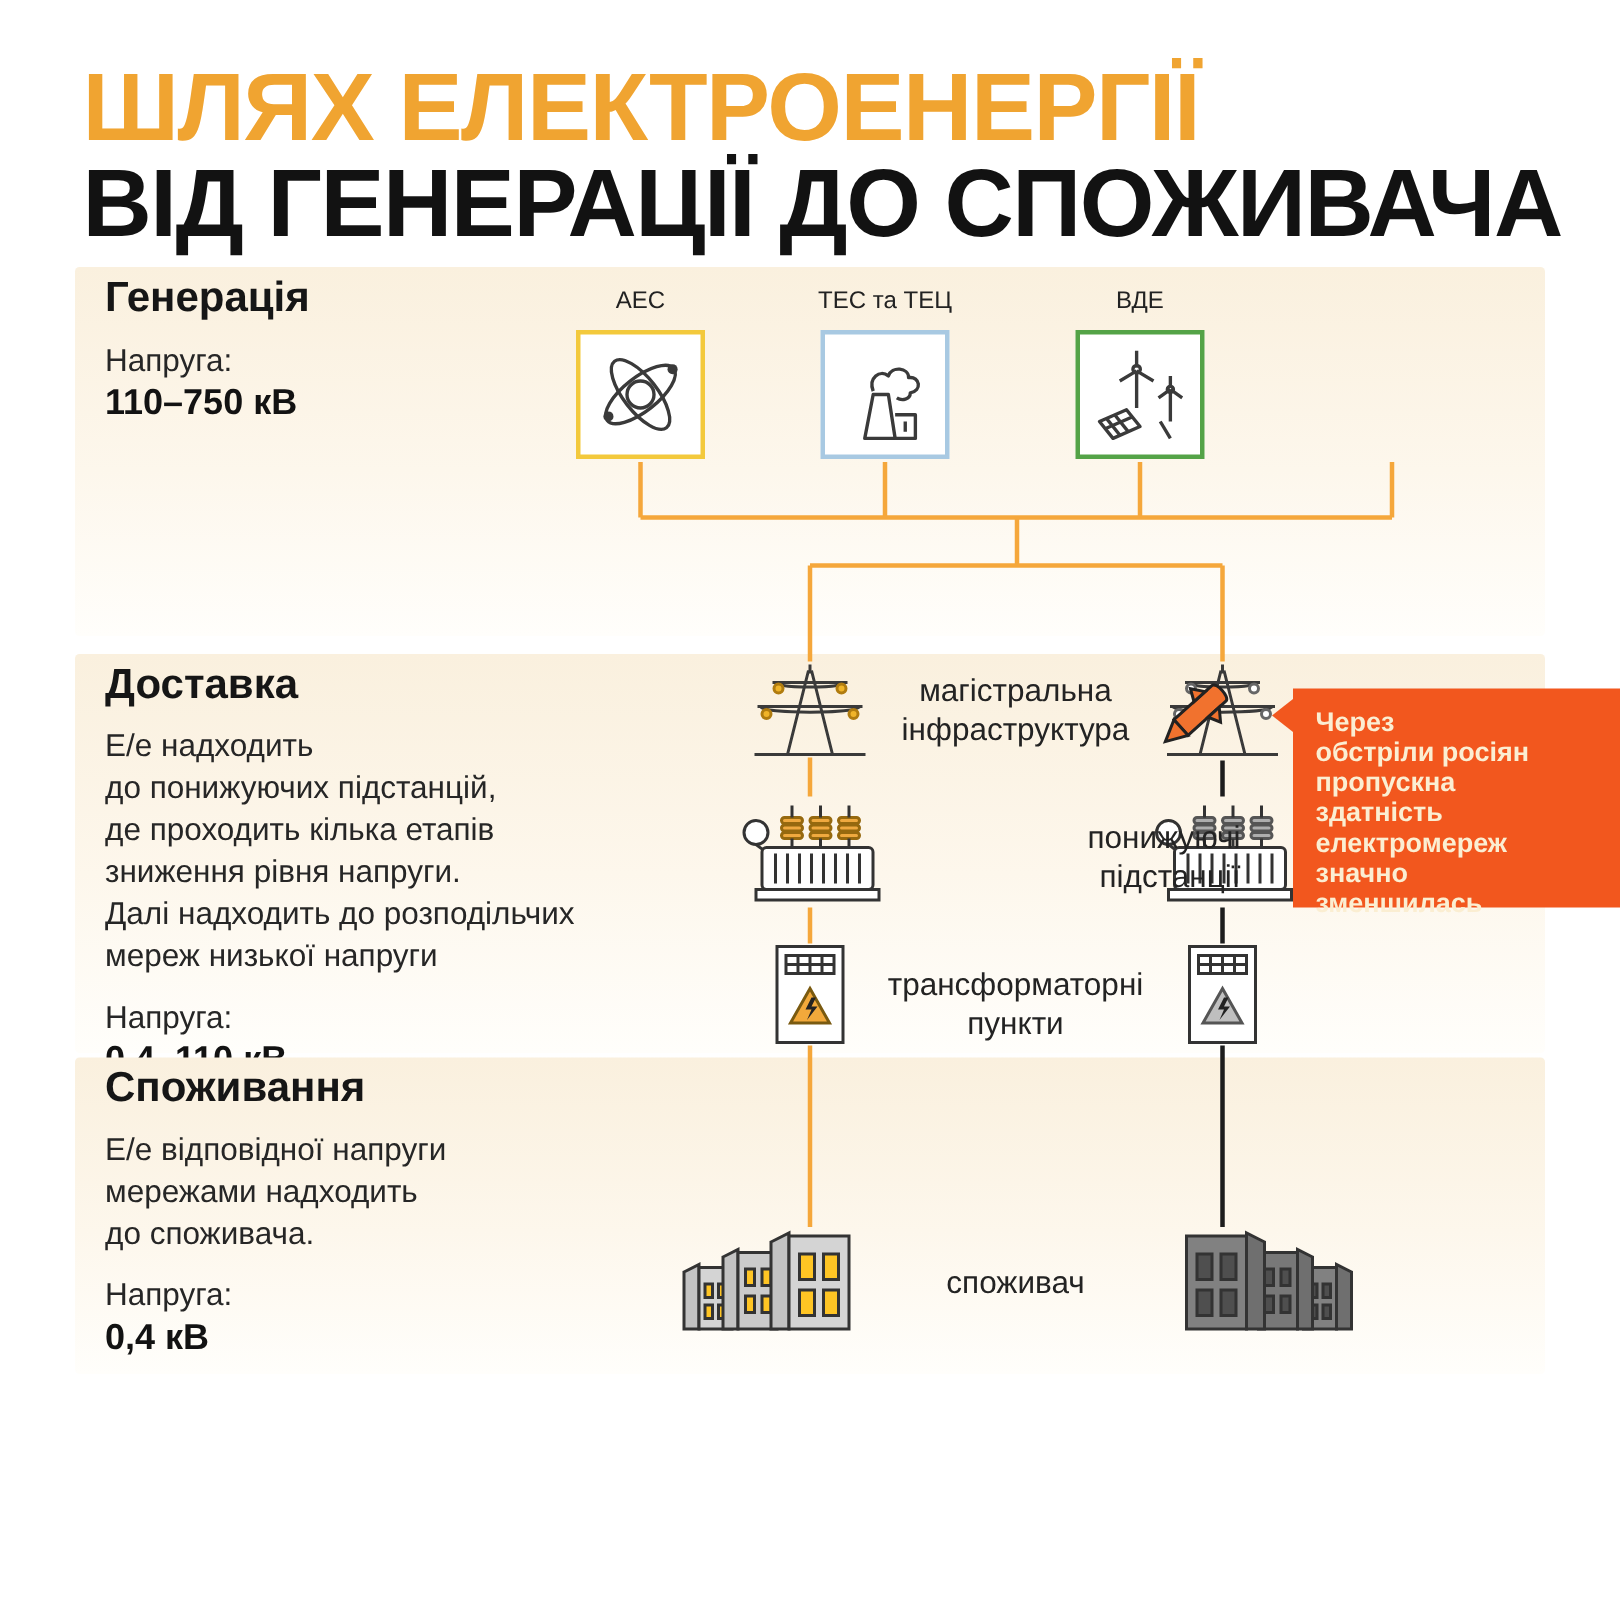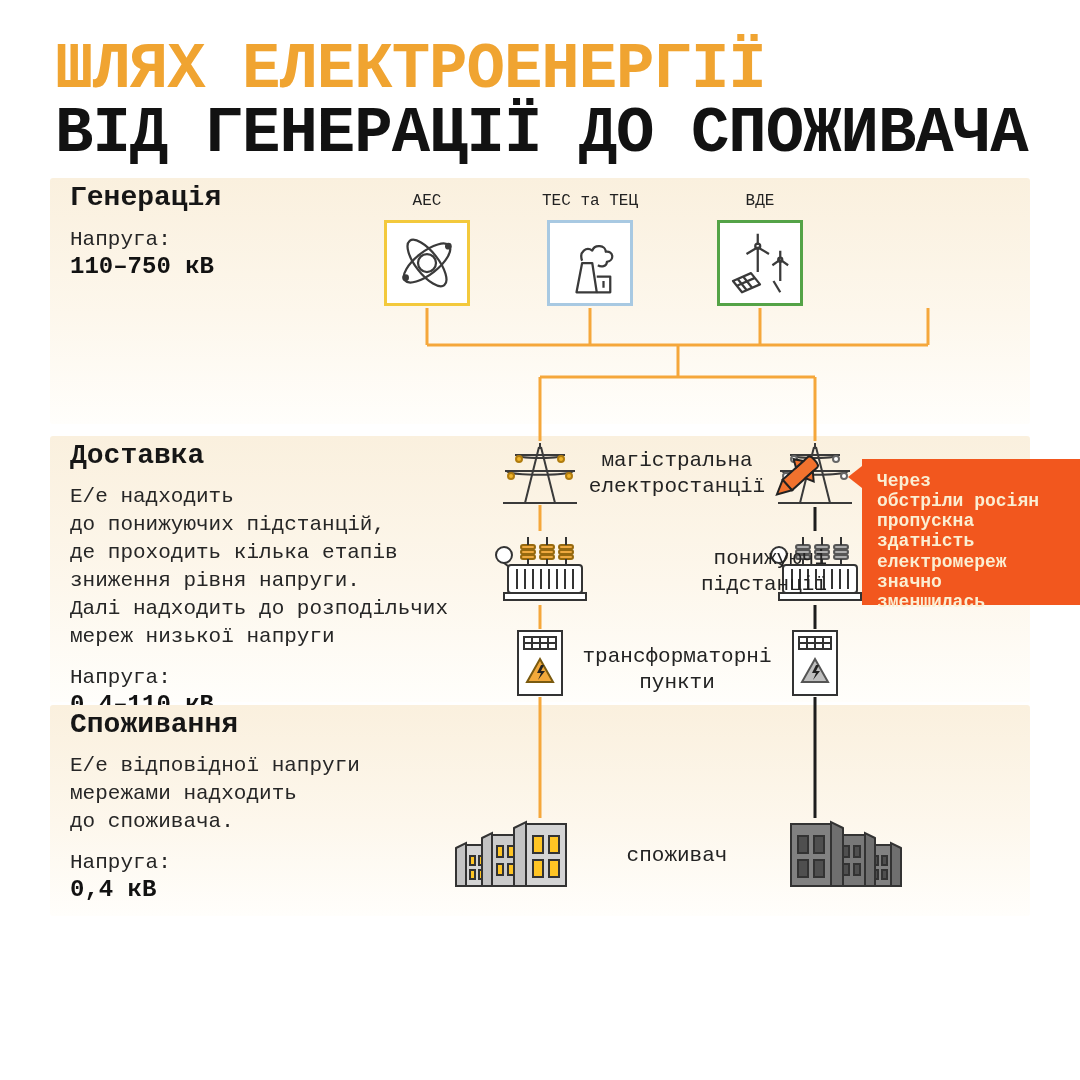--- a/index.html
+++ b/index.html
@@ -1,17 +1,17 @@
 <!DOCTYPE html>
 <html><head>
 <meta charset="utf-8">
 <style>
   html,body{margin:0;padding:0;background:#ffffff;}
   .canvas{position:relative;width:1080px;height:944px;background:#ffffff;overflow:hidden;
-          font-family:Liberation Mono, monospace;color:#1a1a1a;}
+          font-family:Liberation Sans, sans-serif;color:#1a1a1a;}
 
   
   .title1{position:absolute;left:55px;top:34px;font-size:64px;font-weight:bold;
           letter-spacing:-1px;color:#F0A431;white-space:nowrap;}
   .title2{position:absolute;left:55px;top:98px;font-size:64px;font-weight:bold;
           letter-spacing:-1px;color:#121212;white-space:nowrap;}
 
   
   .card{position:absolute;left:50px;width:980px;border-radius:3px;
         background:linear-gradient(180deg,#FAF0DE 0%,#FDF7EC 55%,#FFFEFB 100%);z-index:1;}
@@ -278,21 +278,21 @@
       <path d="M62,10 L74,4 L74,68 L62,68 Z" fill="var(--wall2)"></path>
       <rect x="74" y="6" width="40" height="62" fill="var(--wall)"></rect>
       <rect x="81" y="18" width="10" height="17" fill="var(--win)"></rect>
         <rect x="97" y="18" width="10" height="17" fill="var(--win)"></rect>
       <rect x="81" y="42" width="10" height="17" fill="var(--win)"></rect>
         <rect x="97" y="42" width="10" height="17" fill="var(--win)"></rect>
     </g>
   </svg>
 
   <div class="mid-label" style="top:448px;">магістральна
-електростанції</div>
+інфраструктура</div>
   <div class="mid-label" style="top:546px;text-align:right;">понижуючі
 підстанції</div>
   <div class="mid-label" style="top:843px;">споживач</div>
   <div class="mid-label" style="top:644px;">трансформаторні
 пункти</div>
 
   <div class="callout">Через
 обстріли росіян
 пропускна
 здатність

